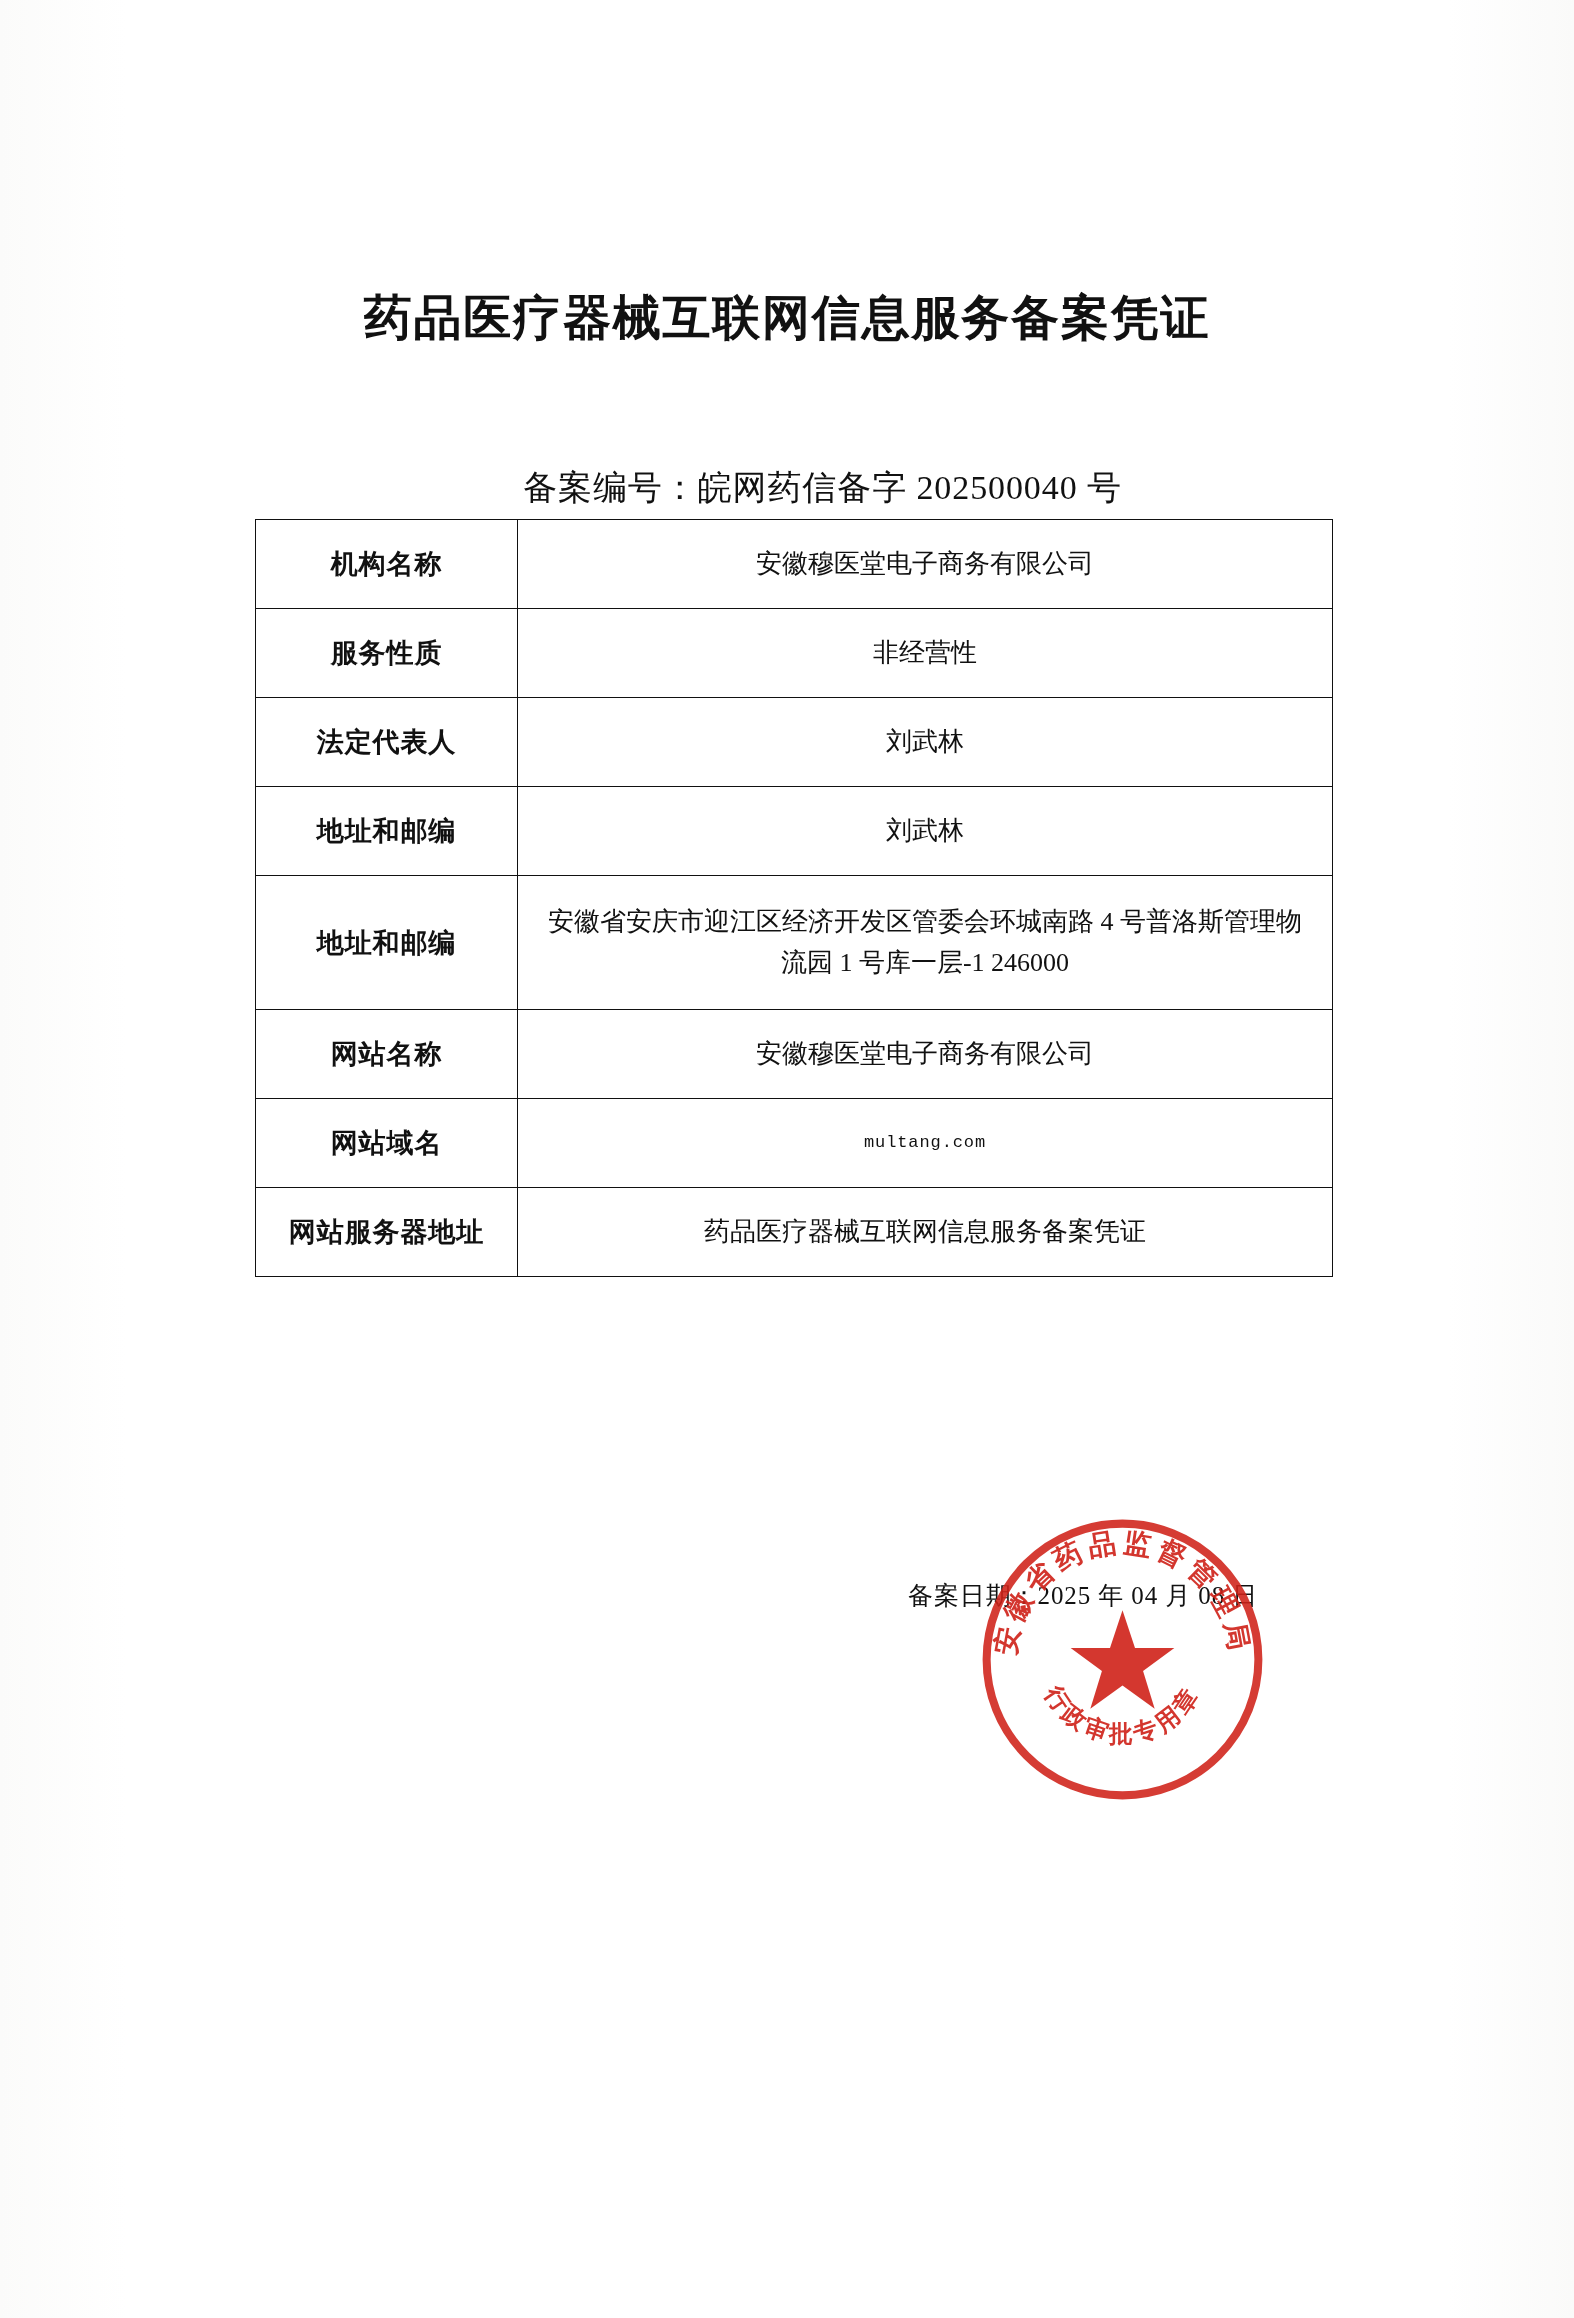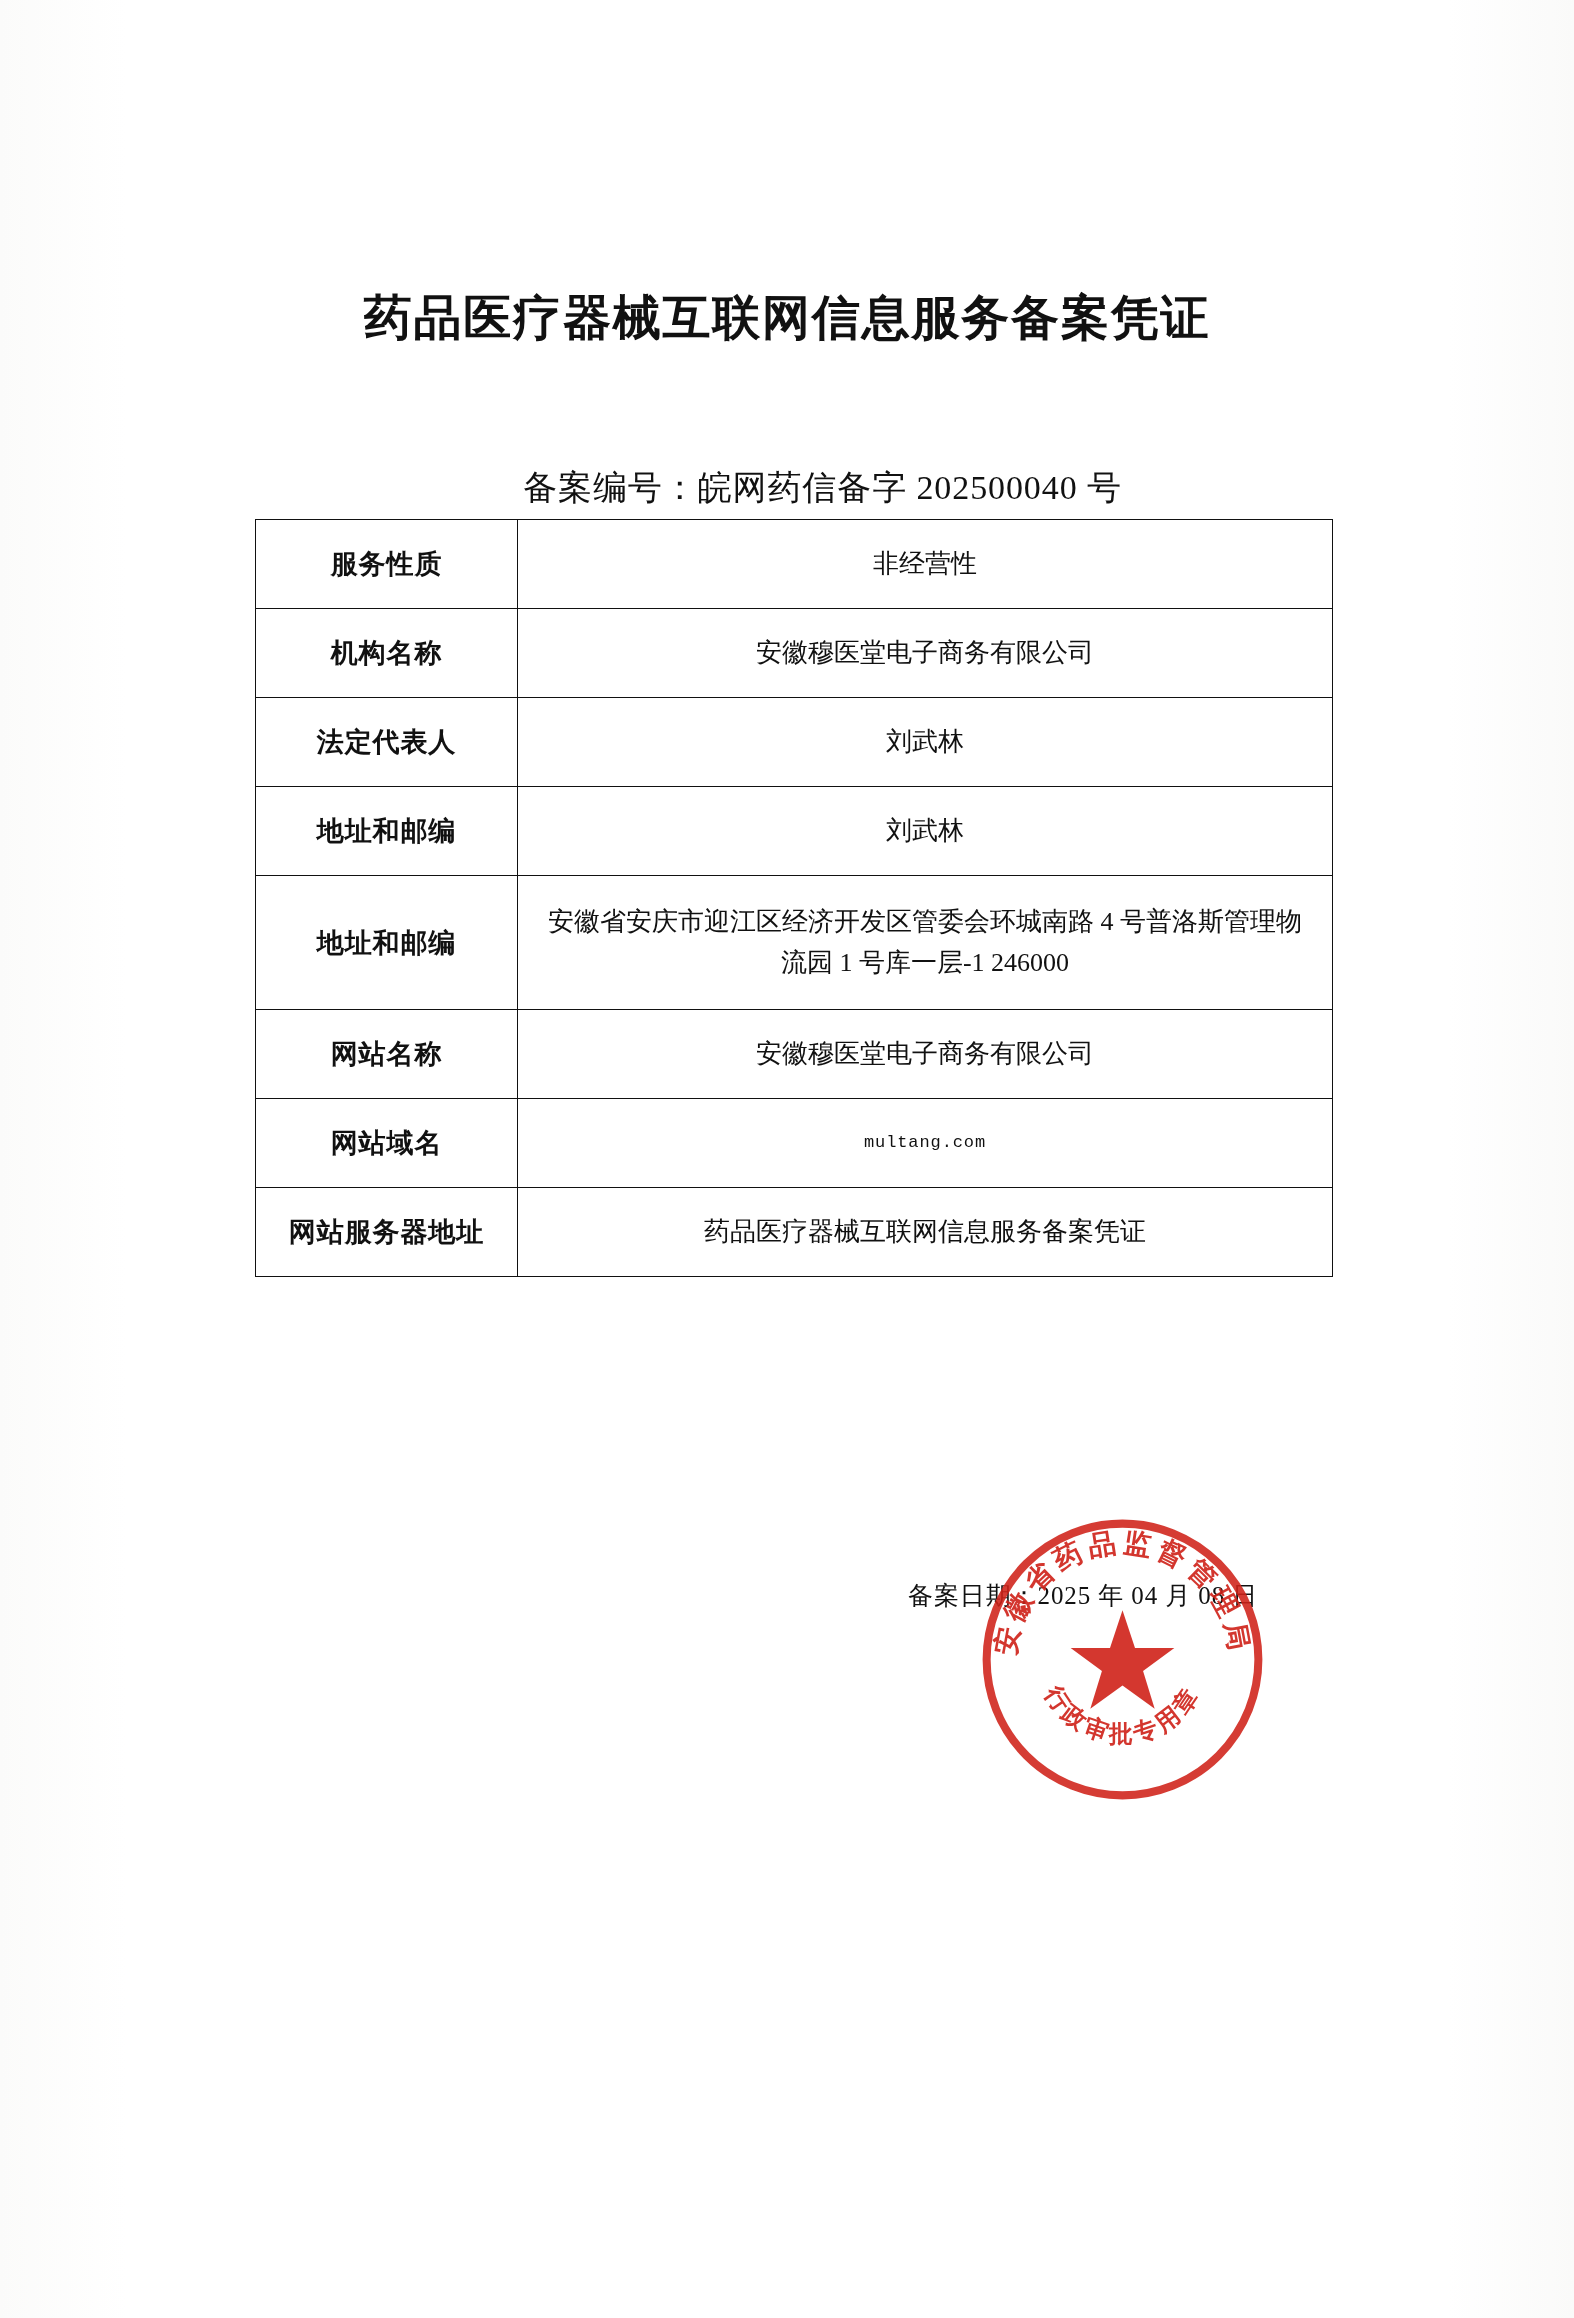--- a/index.html
+++ b/index.html
@@ -138,26 +138,26 @@
 
 <div class="page">
 
   <div class="doc-title">药品医疗器械互联网信息服务备案凭证</div>
 
   <div class="record-no">备案编号：皖网药信备字 202500040 号</div>
 
   <table class="cert-table">
     <tbody>
       <tr>
+        <td class="label">机构名称</td>
+        <td class="value">安徽穆医堂电子商务有限公司</td>
+      </tr>
+      <tr>
         <td class="label">服务性质</td>
         <td class="value">非经营性</td>
-      </tr>
-      <tr>
-        <td class="label">机构名称</td>
-        <td class="value">安徽穆医堂电子商务有限公司</td>
       </tr>
       <tr>
         <td class="label">法定代表人</td>
         <td class="value">刘武林</td>
       </tr>
       <tr>
         <td class="label">地址和邮编</td>
         <td class="value">刘武林</td>
       </tr>
       <tr class="tall">

